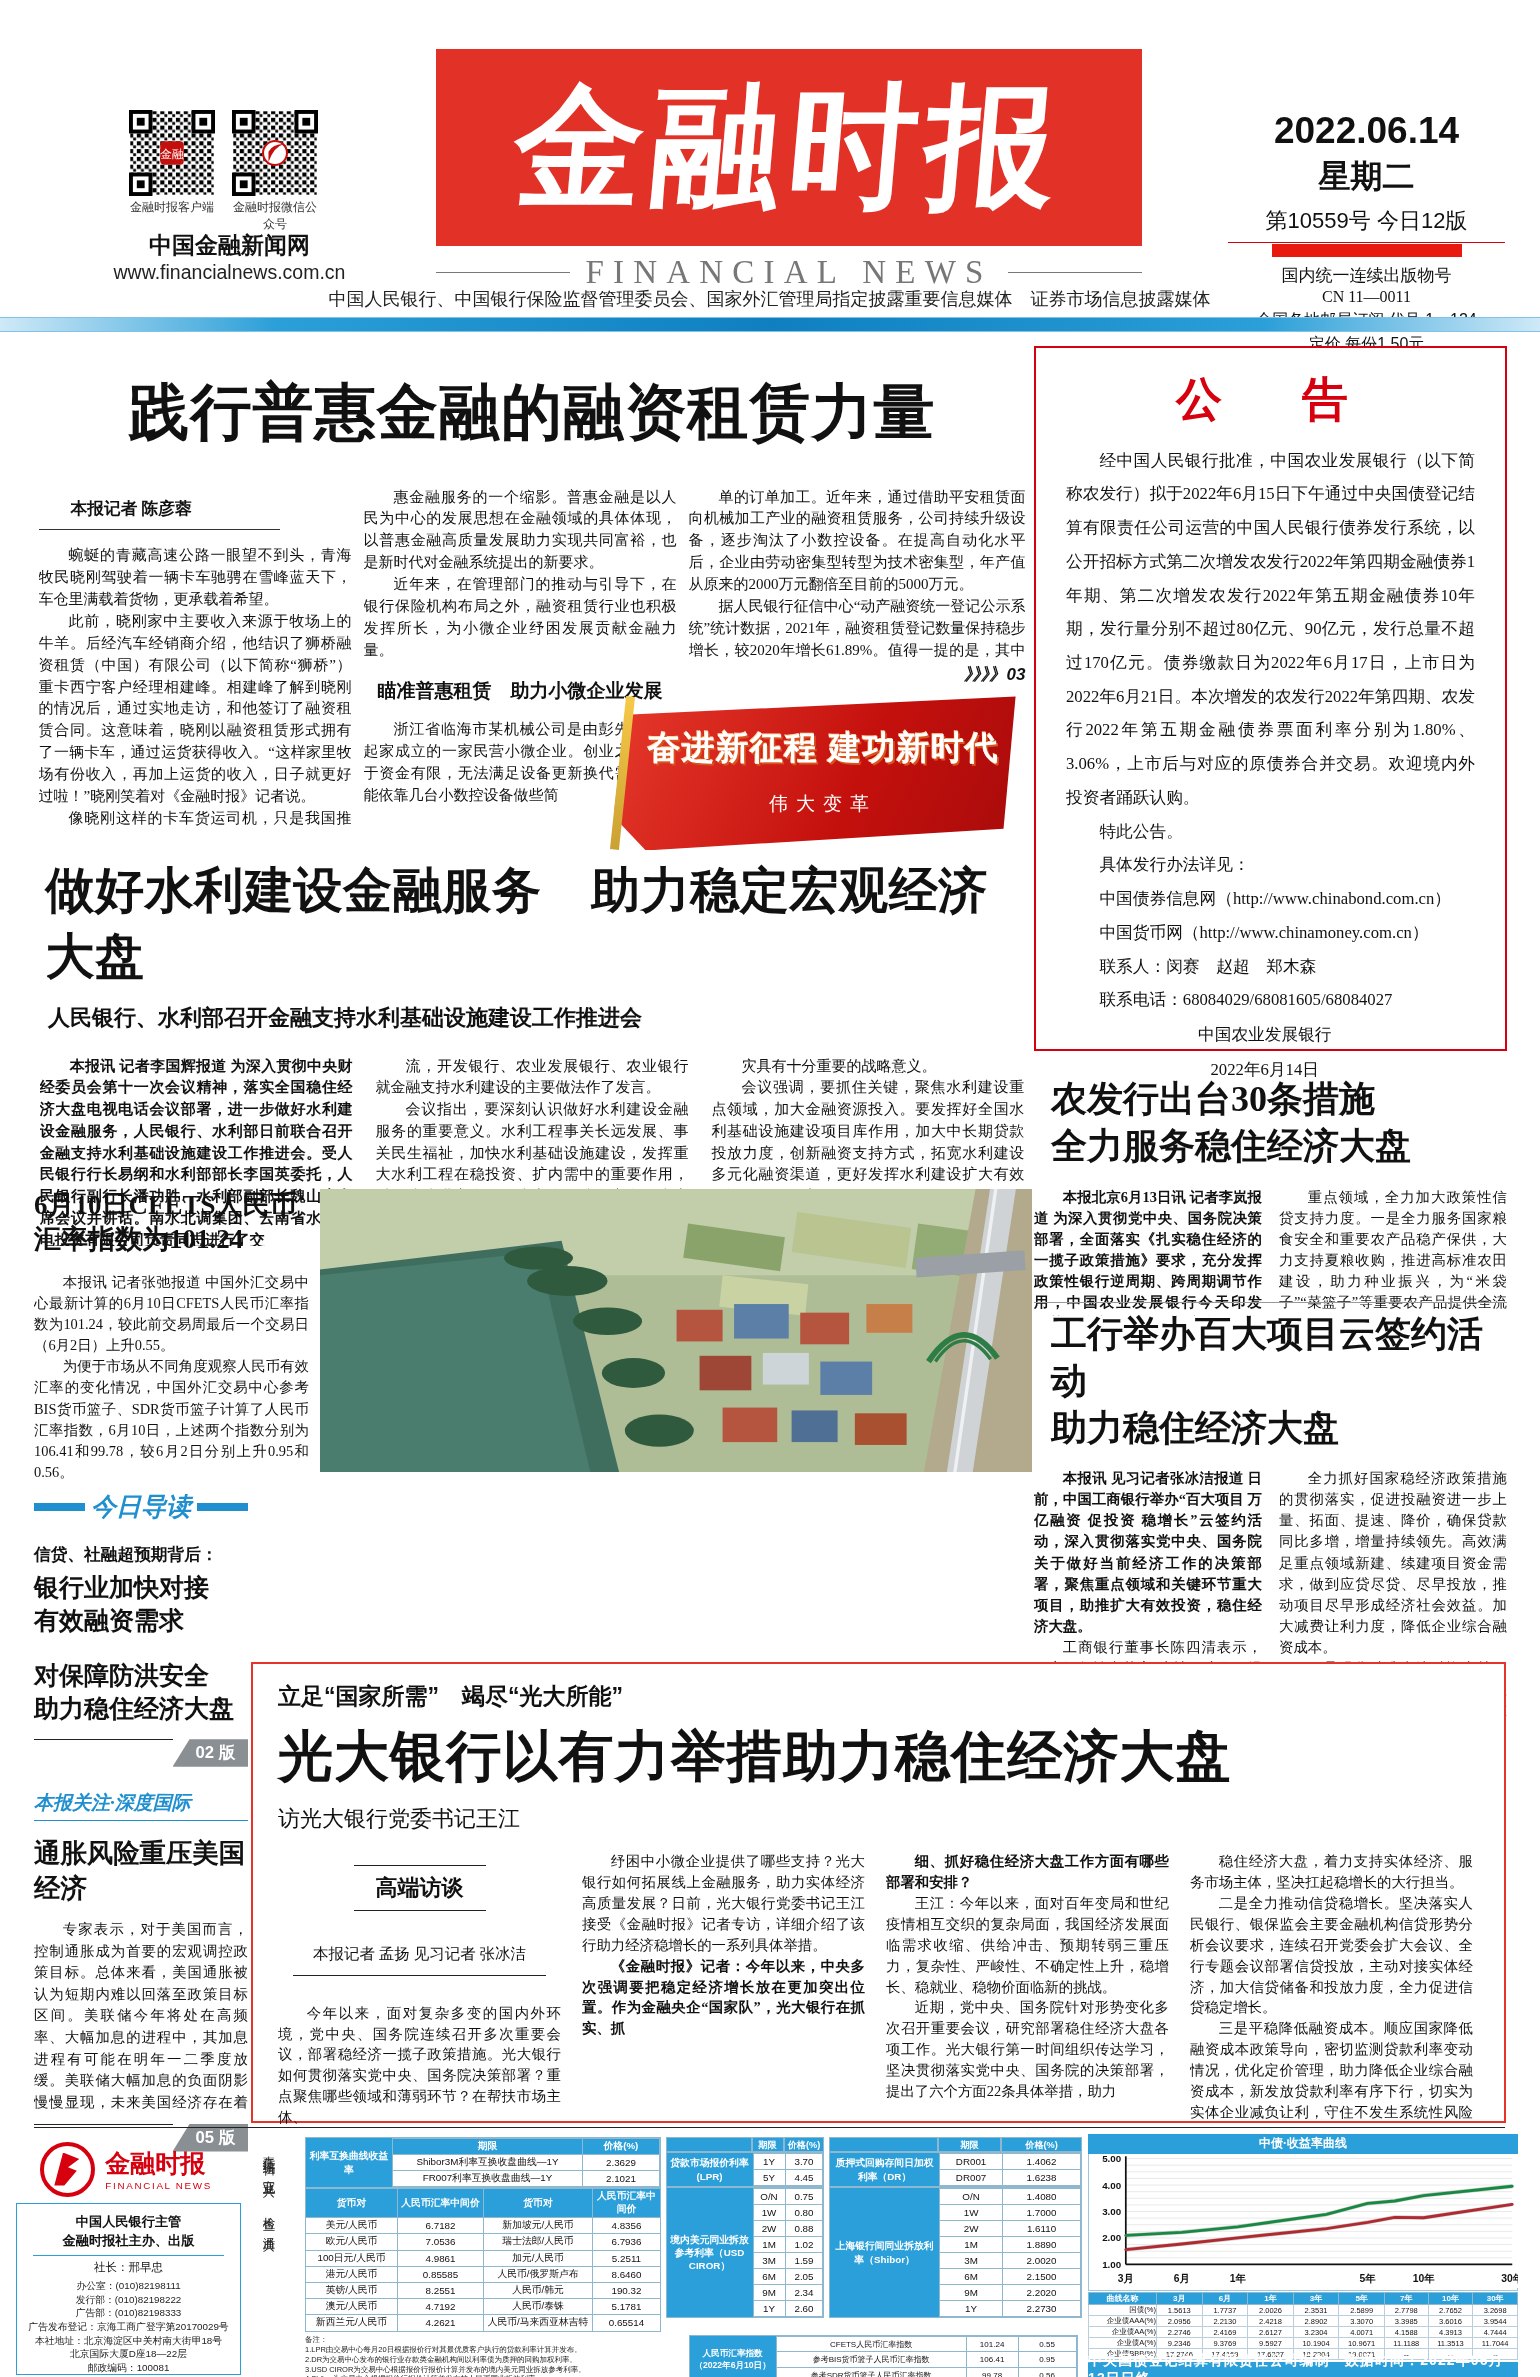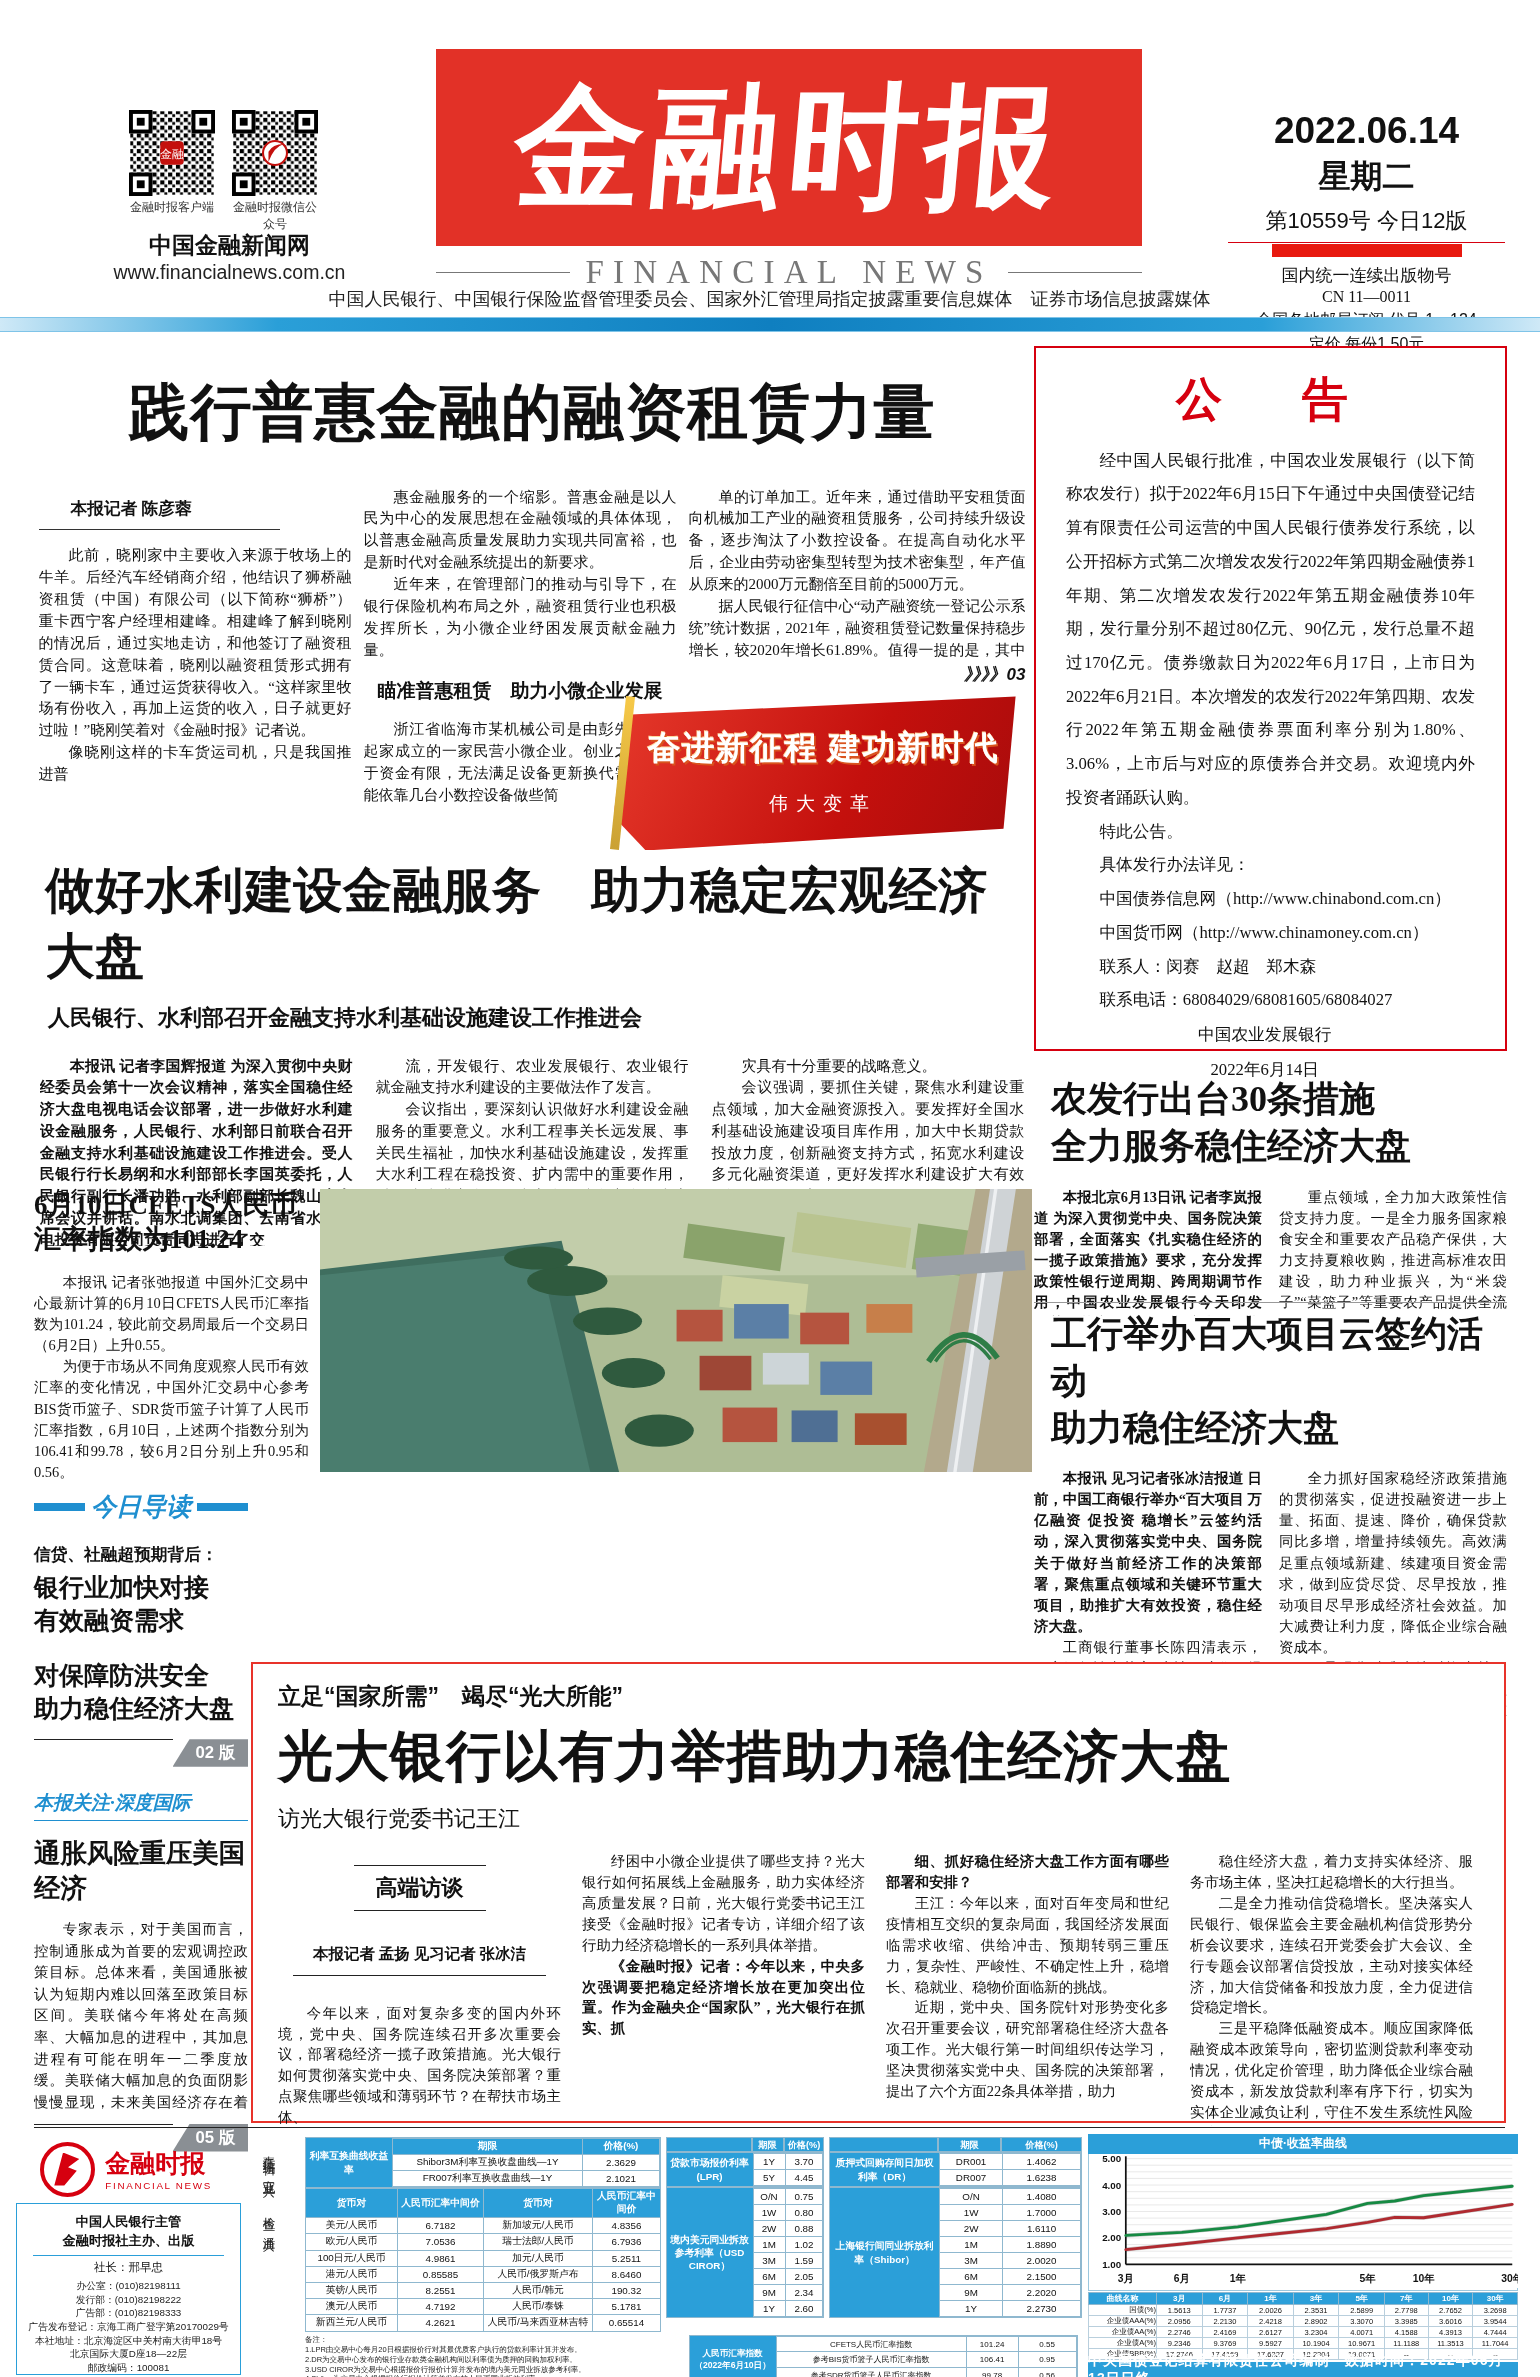--- a/index.html
+++ b/index.html
@@ -119,21 +119,21 @@
 
   
   #redbox { left:251px; top:1662px; width:1255px; height:461px; border:2.9px solid #e8332a; background:#fff; padding:17px 25px; }
   #rb-kicker { font-size:23px; font-weight:700; font-family:"Liberation Sans",sans-serif; }
   #rb-headline { font-size:55px; font-weight:900; letter-spacing:1.1px; margin-top:8px; font-family:"Liberation Serif",serif; }
   #rb-sub { font-size:22px; margin-top:10.3px; font-family:"Liberation Sans",sans-serif; }
   #rb-cols { display:flex; gap:21px; margin-top:17px; }
   .rb-col { width:283px; height:275px; overflow:hidden; font-size:14.4px; line-height:1.45; }
   .rb-col p { text-indent:2em; }
   #rb-label-box { width:132px; margin:14px auto 0; text-align:center; border-top:1.7px solid #222; border-bottom:1.7px solid #222; padding:5.7px 0; font-size:22px; font-weight:700; font-family:"Liberation Sans",sans-serif; }
-  #rb-byline { text-align:center; margin-top:32px; font-size:15.5px; font-weight:700; border-bottom:1.1px solid #222; padding-bottom:10.3px; width:253px; margin-left:auto; margin-right:auto; }
+  #rb-byline { text-align:center; margin-top:32px; font-size:15.5px; font-weight:400; border-bottom:1.1px solid #222; padding-bottom:10.3px; width:253px; margin-left:auto; margin-right:auto; }
   #rb-col1-text { margin-top:26.4px; }
   .qa-q { font-weight:700; }
 
   
   #footer-rule { left:34px; top:2127px; width:1471px; border-top:1.7px solid #222; }
   #flogo { left:40px; top:2137px; width:207px; height:64px; display:flex; align-items:center; gap:10.3px; }
   #flogo-circle { width:55px; height:55px; border-radius:50%; border:4.6px solid #d6000f; position:relative; }
   #flogo-circle::after { content:""; position:absolute; left:10.3px; top:7px; width:25px; height:33px;
     background:#d6000f; clip-path:polygon(0 100%,35% 0,100% 20%,55% 45%,90% 55%,40% 100%); }
   #flogo-cn { color:#d6000f; font-size:25px; font-weight:900; font-family:"Liberation Serif",serif; }
@@ -259,20 +259,21 @@
 
   <div class="abs" id="tagline">中国人民银行、中国银行保险监督管理委员会、国家外汇管理局指定披露重要信息媒体　证券市场信息披露媒体</div>
   <div class="abs" id="bluebar"></div>
 
   <div class="abs" id="lead">
     <div id="lead-headline">践行普惠金融的融资租赁力量</div>
     <div id="lead-cols">
       <div class="lcol hide-ovf just" style="height:345px;">
         <div id="lead-byline">本报记者 陈彦蓉</div>
         <div id="lead-byline-rule"></div>
+        <p>蜿蜒的青藏高速公路一眼望不到头，青海牧民晓刚驾驶着一辆卡车驰骋在雪峰蓝天下，车仓里满载着货物，更承载着希望。</p>
         <p>此前，晓刚家中主要收入来源于牧场上的牛羊。后经汽车经销商介绍，他结识了狮桥融资租赁（中国）有限公司（以下简称“狮桥”）重卡西宁客户经理相建峰。相建峰了解到晓刚的情况后，通过实地走访，和他签订了融资租赁合同。这意味着，晓刚以融资租赁形式拥有了一辆卡车，通过运货获得收入。“这样家里牧场有份收入，再加上运货的收入，日子就更好过啦！”晓刚笑着对《金融时报》记者说。</p>
         <p>像晓刚这样的卡车货运司机，只是我国推进普</p>
       </div>
       <div class="lcol hide-ovf just" style="height:345px;">
         <p>惠金融服务的一个缩影。普惠金融是以人民为中心的发展思想在金融领域的具体体现，以普惠金融高质量发展助力实现共同富裕，也是新时代对金融系统提出的新要求。</p>
         <p>近年来，在管理部门的推动与引导下，在银行保险机构布局之外，融资租赁行业也积极发挥所长，为小微企业纾困发展贡献金融力量。</p>
         <div class="lead-sub">瞄准普惠租赁　助力小微企业发展</div>
         <p>浙江省临海市某机械公司是由彭先生白手起家成立的一家民营小微企业。创业之初，由于资金有限，无法满足设备更新换代需求，只能依靠几台小数控设备做些简</p>
       </div>
       <div id="lcol3-wrap">

